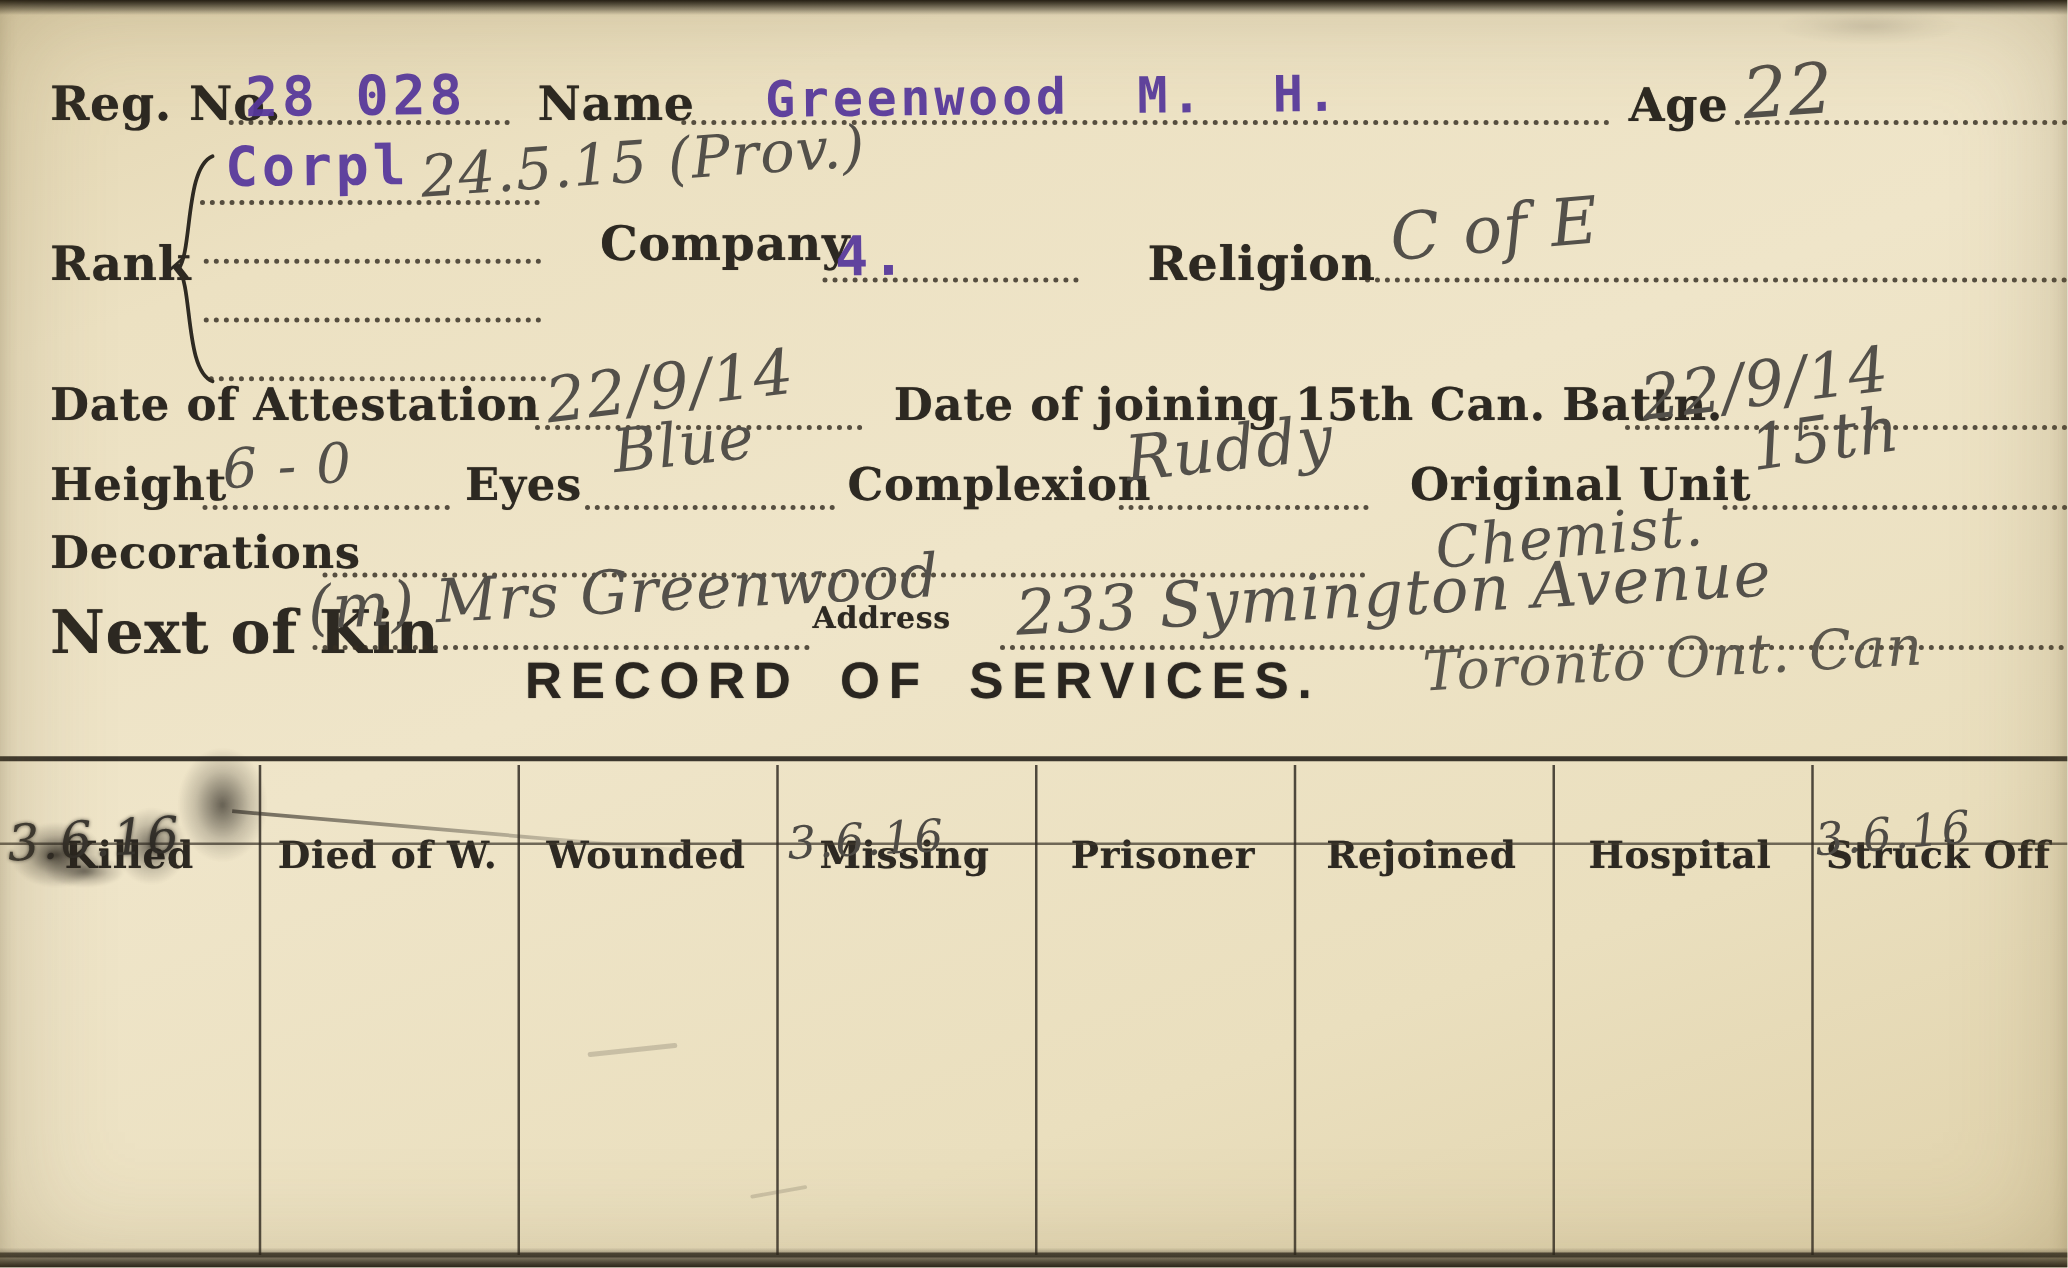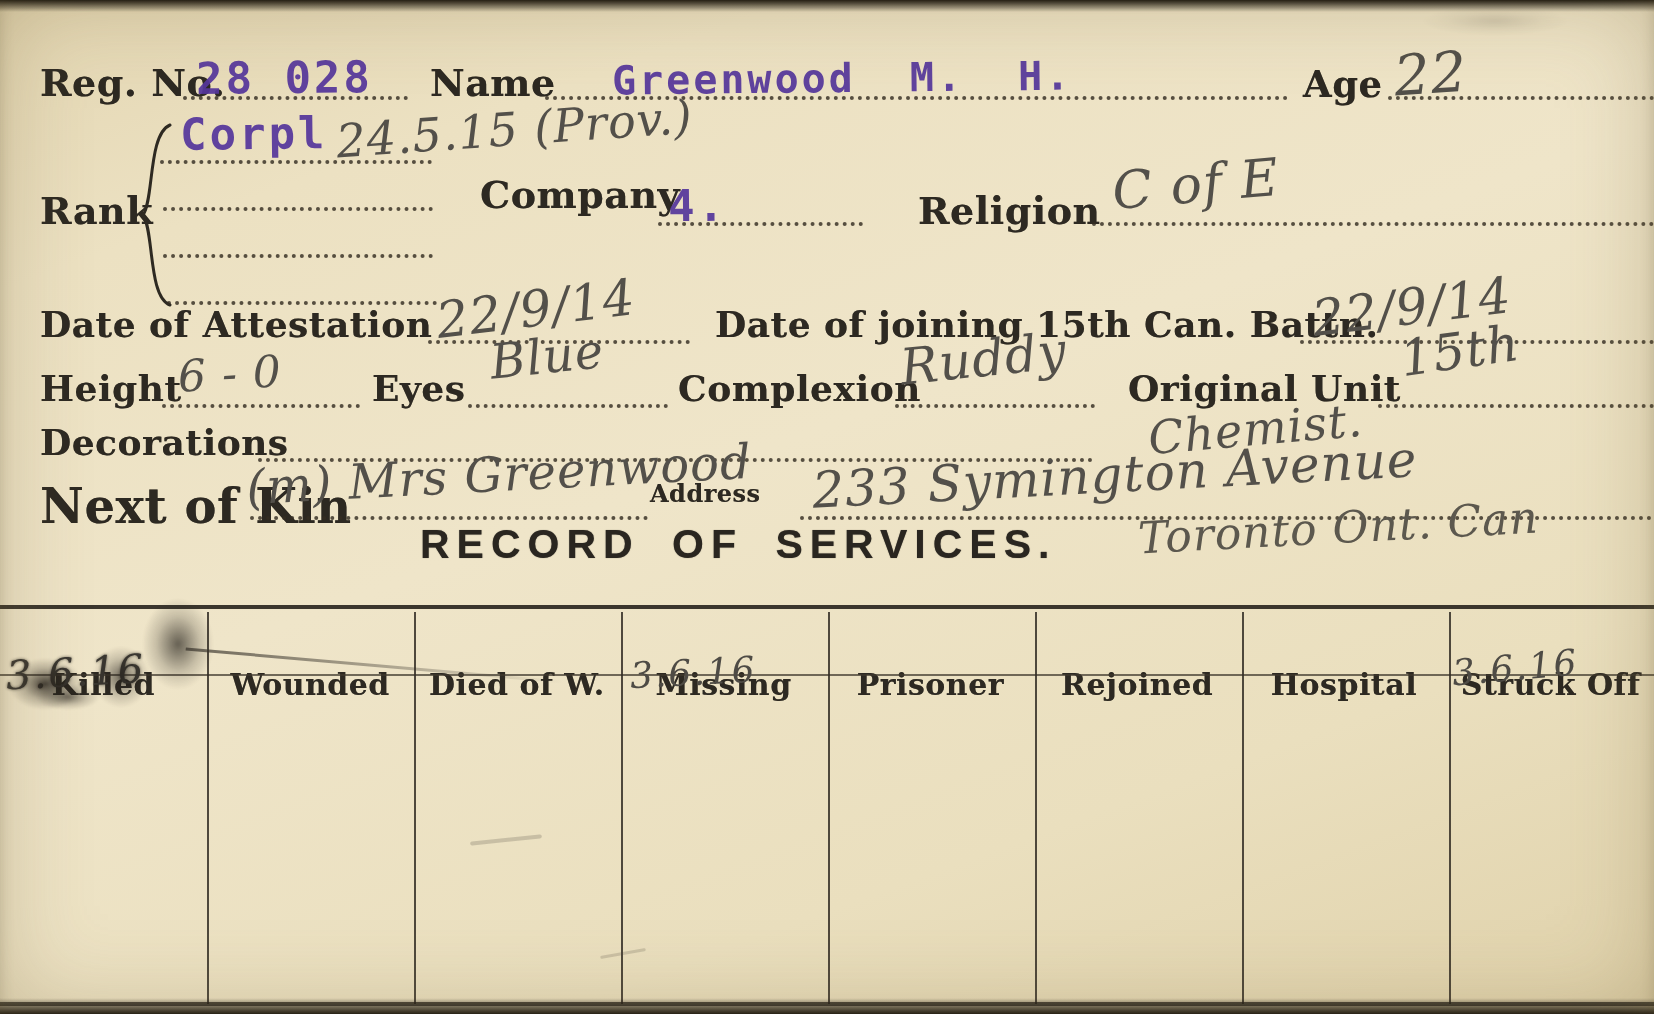--- a/index.html
+++ b/index.html
@@ -106,22 +106,22 @@
   <div class="label" style="left:650px;top:482px;font-size:24px;">Address</div>
   <div class="dots" style="left:800px;top:516px;width:852px;"></div>
   <div class="hand" style="left:812px;top:450px;font-size:50px;transform:rotate(-3deg);">233 Symington Avenue</div>
   <div class="hand" style="left:1138px;top:506px;font-size:44px;transform:rotate(-3deg);color:#5c584e;">Toronto Ont. Can</div>
 
   <div class="title">RECORD OF SERVICES.</div>
 
   <div class="toprule"></div>
   <div class="hdr-row">
     <div class="hdr">Killed</div>
+    <div class="hdr">Died of W.</div>
     <div class="hdr">Wounded</div>
-    <div class="hdr">Died of W.</div>
     <div class="hdr">Missing</div>
     <div class="hdr">Prisoner</div>
     <div class="hdr">Rejoined</div>
     <div class="hdr">Hospital</div>
     <div class="hdr">Struck Off</div>
   </div>
   <div class="hdr-underline"></div>
 
   <div class="vline" style="left:207px;top:612px;height:392px;"></div>
   <div class="vline" style="left:414px;top:612px;height:392px;"></div>

